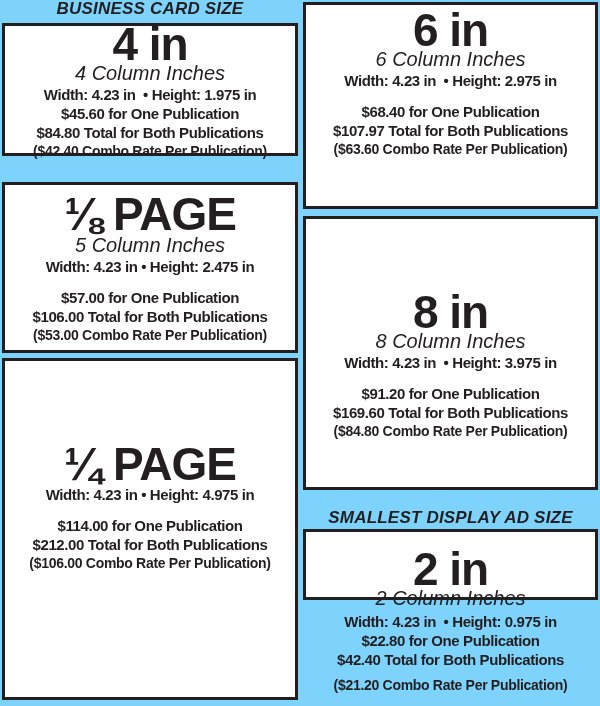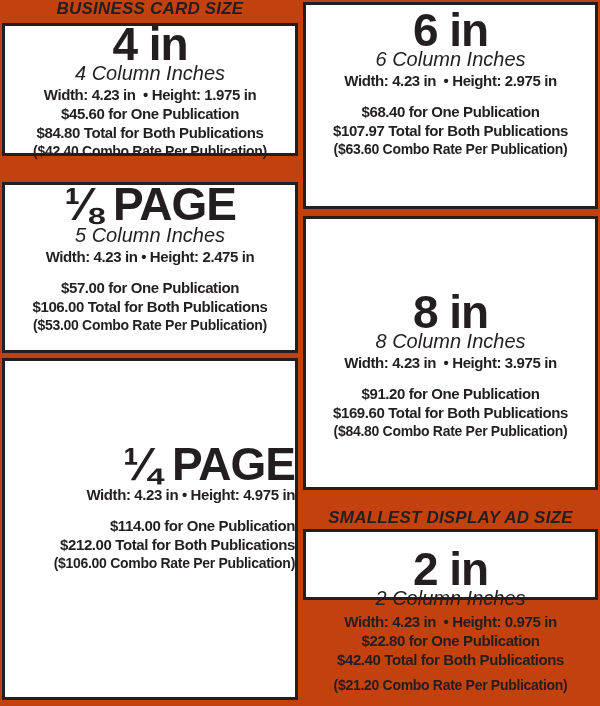--- a/index.html
+++ b/index.html
@@ -4,21 +4,21 @@
 <style>
   html, body {
     margin: 0;
     padding: 0;
     background: #ffffff;
   }
   .sheet {
     position: relative;
     width: 600px;
     height: 706px;
-    background: #c2410c;
+    background: #7dd3fc;
     color: #231f20;
     font-family: "Liberation Sans", sans-serif;
     overflow: hidden;
   }
   .col-label {
     position: absolute;
     text-align: center;
     font-style: italic;
     font-weight: bold;
     font-size: 17px;
@@ -33,22 +33,22 @@
     position: absolute;
     box-sizing: border-box;
     border: 3px solid #231f20;
     background: #ffffff;
     display: flex;
     flex-direction: column;
     align-items: center;
     text-align: center;
   }
   #box-4in     { left: 2px;   top: 23px;  width: 296px; height: 133px; padding-top: 1px; }
-  #box-eighth  { left: 2px;   top: 182px; width: 296px; height: 171px; }
-  #box-quarter { left: 2px;   top: 358px; width: 296px; height: 342px; padding-top: 84px; align-items: flex-end; }
+  #box-eighth  { left: 2px;   top: 182px; width: 296px; height: 171px; padding-top: 10px; }
+  #box-quarter { left: 2px;   top: 358px; width: 296px; height: 342px; padding-top: 84px; }
   #box-6in     { left: 303px; top: 2px;   width: 295px; height: 207px; padding-top: 8px; }
   #box-8in     { left: 303px; top: 216px; width: 295px; height: 274px; padding-top: 76px; }
   #box-2in     { left: 303px; top: 529px; width: 295px; height: 71px;  padding-top: 20px; }
 
   .size-title {
     margin: 0;
     font-size: 46px;
     line-height: 34px;
     height: 34px;
     font-weight: bold;

